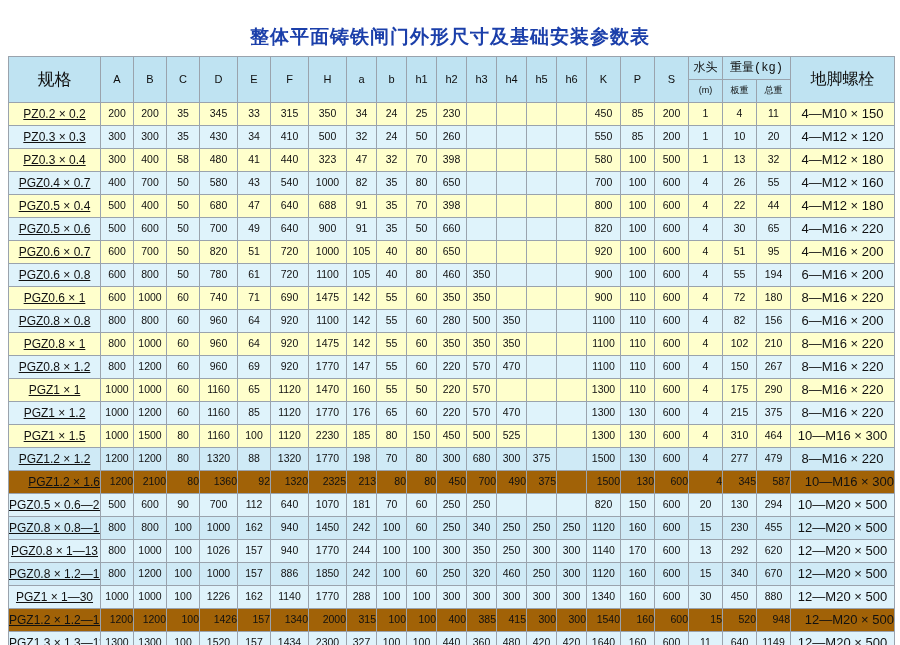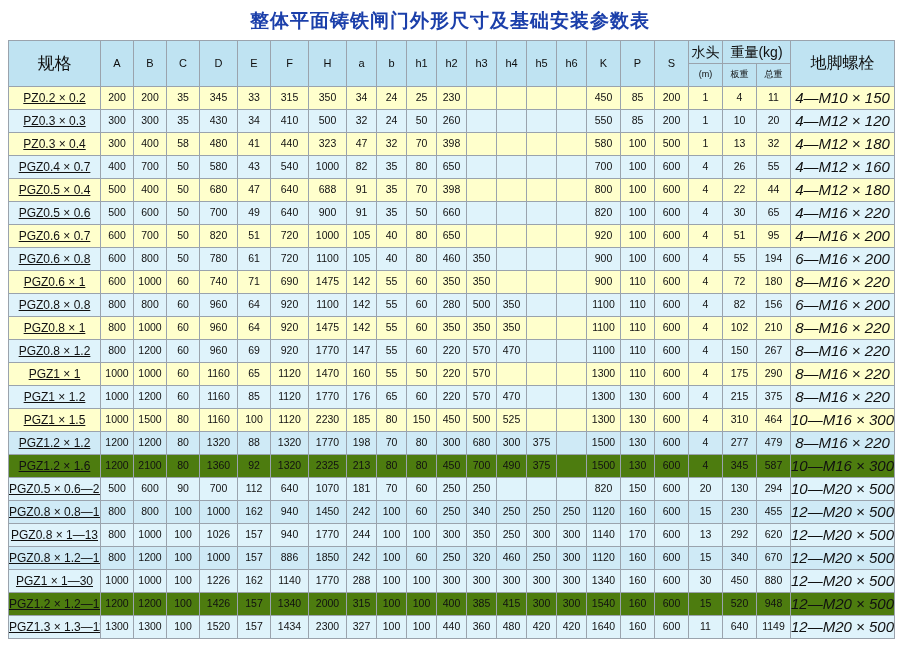--- a/index.html
+++ b/index.html
@@ -12,21 +12,21 @@
     background: #ffffff;
     font-family: "Liberation Sans", sans-serif;
     color: #1a1a1a;
     overflow: hidden;
   }
   .page {
     width: 900px;
     height: 516px;
     position: relative;
     box-sizing: border-box;
-    padding: 0 8px;
+    padding: 16px 8px;
   }
   .title {
     text-align: center;
     color: #1b3faa;
     font-weight: bold;
     font-size: 19px;
     letter-spacing: 1px;
     padding: 8px 0 6px 0;
     font-family: "DejaVu Sans", "Liberation Sans", sans-serif;
   }
@@ -48,50 +48,50 @@
     overflow: hidden;
   }
   
   thead th {
     background: #bfe3f2;
     font-weight: normal;
     font-size: 11px;
     color: #0e0e0e;
   }
   thead th.grp {
-    font-size: 14px;
+    font-size: 12px;
+    font-family: Liberation Mono, monospace;
   }
   thead th.spec-col {
     font-size: 17px;
   }
   thead th.anchor {
     font-size: 16px;
   }
   .sub {
     font-size: 9px;
   }
   
   tbody td {
     color: #111;
     font-size: 10.5px;
   }
   tr.band-a td { background: #ffffcc; }
   tr.band-b td { background: #dff3fb; }
   tr.band-d td { background: #cfeaf6; }
-  tr.band-e td { background: #4d7c0f; }
+  tr.band-e td { background: #a16207; text-align: right; }
   
   tbody td.spec-cell {
     font-size: 12px;
     color: #111;
     text-decoration: underline;
   }
   
   tbody td.anchor-cell {
-    font-size: 15px;
-    font-style: italic;
+    font-size: 13px;
   }
   col.c-spec { width: 92px; }
   col.c-dim  { width: 33px; }
   col.c-dimw { width: 38px; }
   col.c-h    { width: 30px; }
   col.c-kps  { width: 34px; }
   col.c-head { width: 34px; }
   col.c-wt   { width: 34px; }
   col.c-anchor { width: 104px; }
 </style>

